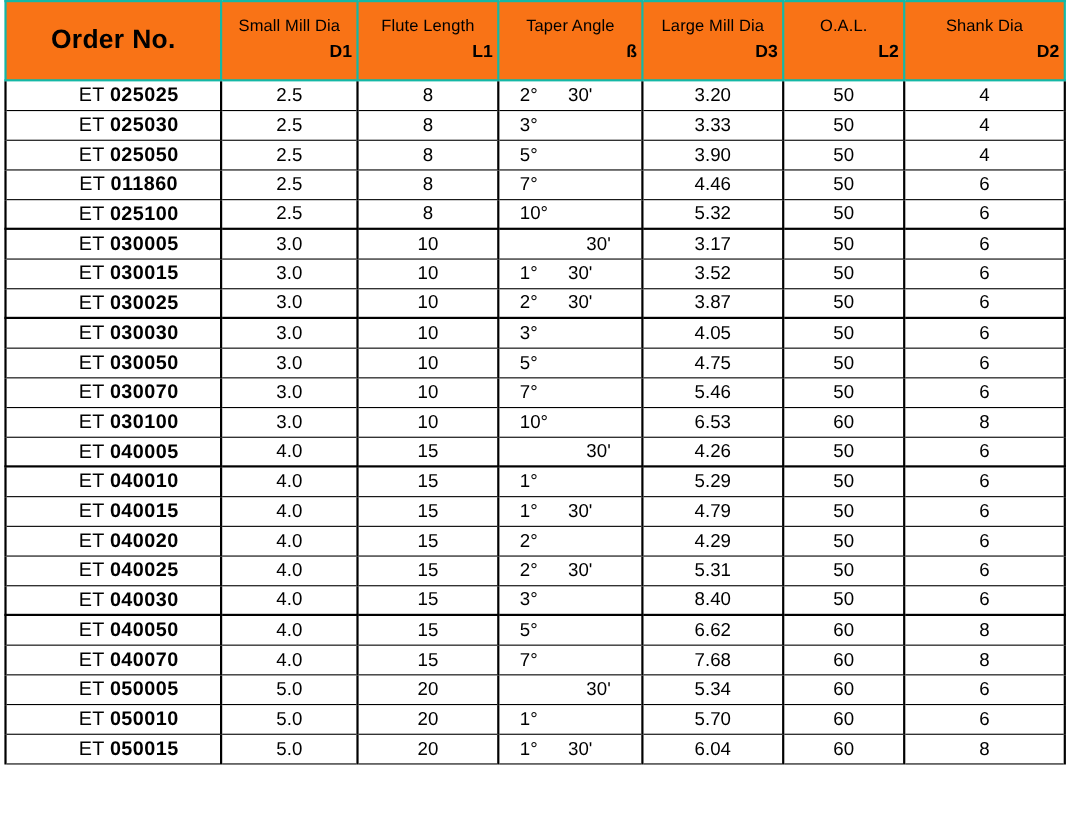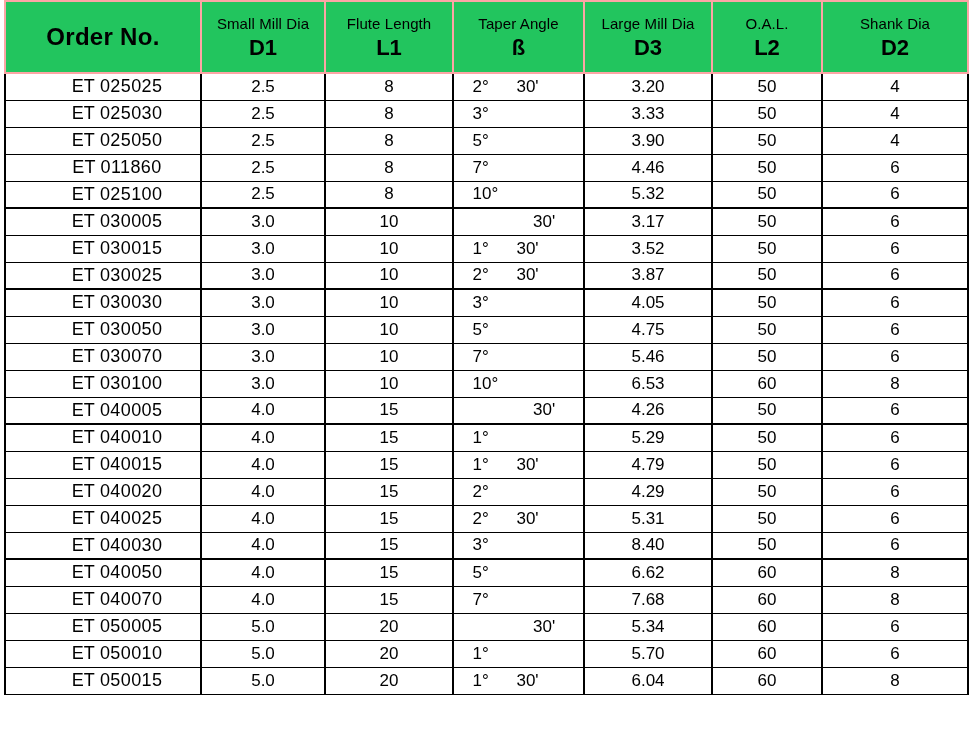--- a/index.html
+++ b/index.html
@@ -29,39 +29,40 @@
   }
   table.spec col.c0 { width: 196px; }
   table.spec col.c1 { width: 124px; }
   table.spec col.c2 { width: 128px; }
   table.spec col.c3 { width: 131px; }
   table.spec col.c4 { width: 128px; }
   table.spec col.c5 { width: 110px; }
   table.spec col.c6 { width: 146px; }
 
   thead th {
-    border: 2px solid #fca5a5;
+    border: 2px solid #14b8a6;
     height: 72px;
     vertical-align: middle;
     text-align: center;
     padding: 2px 4px;
     box-sizing: border-box;
-    background: #22c55e;
+    background: #f97316;
   }
   .hd-small {
     font-size: 15px;
     font-weight: normal;
     line-height: 20px;
     letter-spacing: 0.1px;
   }
   .hd-code {
-    font-size: 22px;
+    font-size: 16px;
     font-weight: bold;
     line-height: 26px;
     margin-top: 1px;
+    text-align: right;
   }
   .hd-order {
     font-size: 24px;
     font-weight: bold;
     letter-spacing: 0.3px;
   }
 
   tbody td {
     border-left: 2px solid #000;
     border-right: 2px solid #000;
@@ -81,21 +82,21 @@
   }
   td.order {
     font-size: 18px;
     letter-spacing: 0.2px;
   }
   td.order .pfx {
     font-weight: normal;
     margin-left: 28px;
   }
   td.order .num {
-    font-weight: normal;
+    font-weight: bold;
     letter-spacing: 0.4px;
   }
   td.taper {
     text-align: left;
     padding-left: 0;
   }
   .taper-wrap {
     display: flex;
     justify-content: center;
   }

